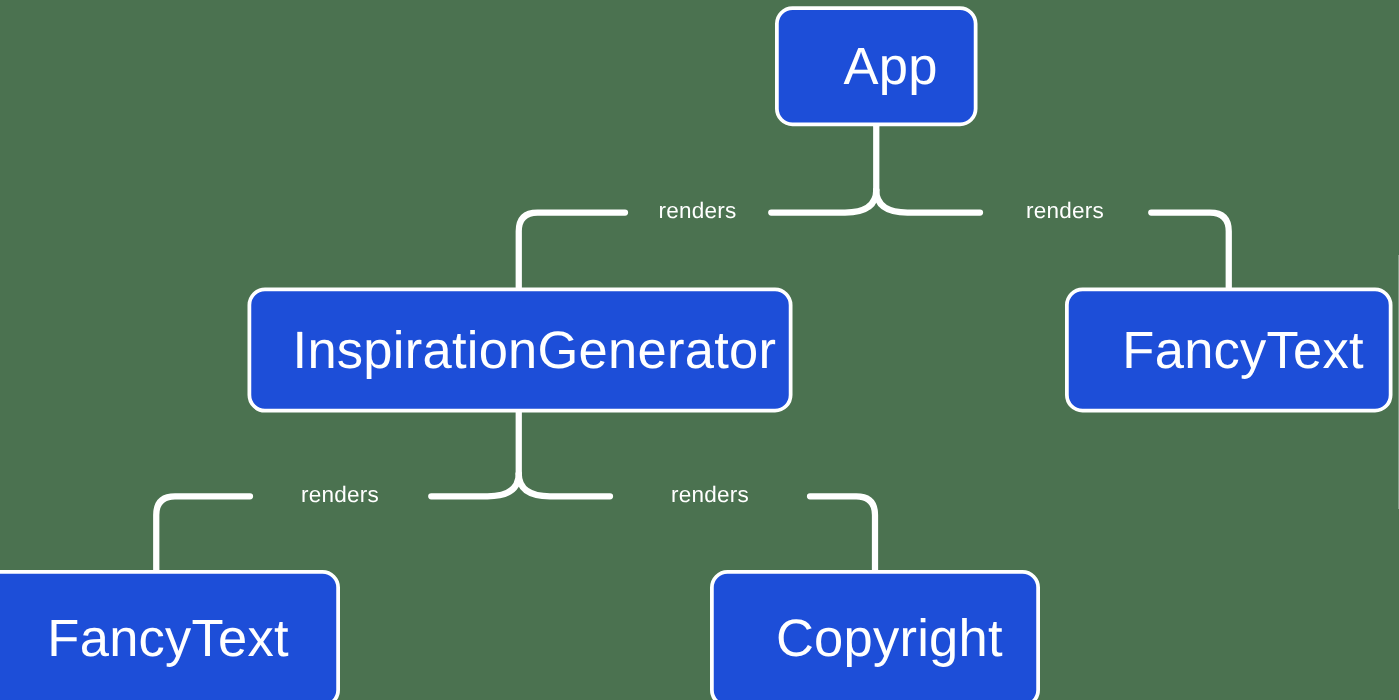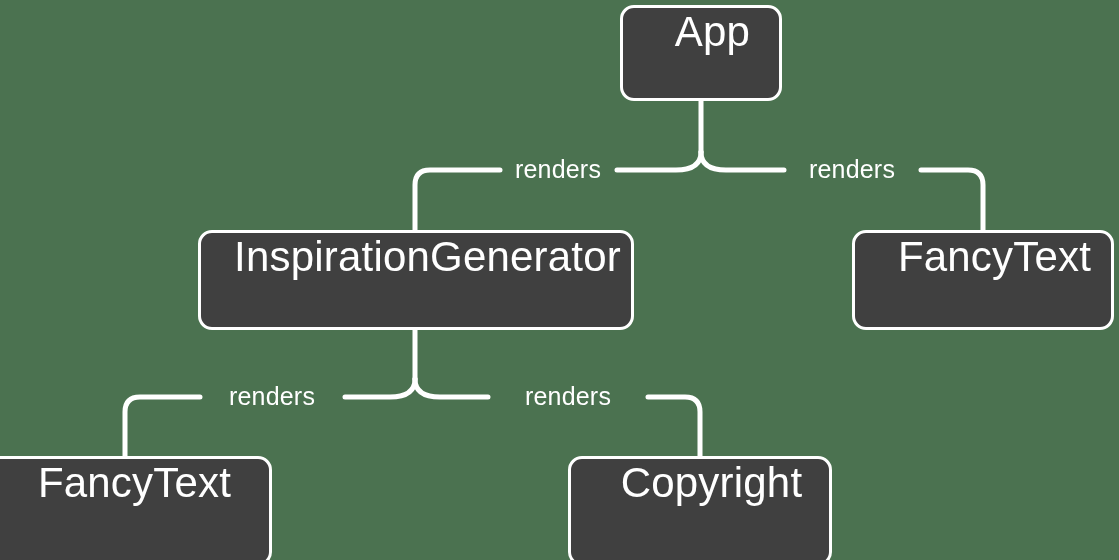--- a/index.html
+++ b/index.html
@@ -22,25 +22,25 @@
   #edges {
     position: absolute;
     left: 0;
     top: 0;
     width: 1119px;
     height: 560px;
   }
   .node {
     position: absolute;
     box-sizing: border-box;
-    background: #404040;
+    background: #1d4ed8;
     border: 3px solid #ffffff;
     border-radius: 14px;
     display: flex;
-    align-items: flex-start;
+    align-items: center;
     justify-content: center;
     color: #ffffff;
     font-family: "Liberation Sans", sans-serif;
     font-weight: 400;
     letter-spacing: 0.2px;
     white-space: nowrap;
     padding-left: 23px;
   }
   .node-label {
     color: #ffffff;
@@ -78,21 +78,21 @@
     top: 456px;
     width: 264px;
     height: 110px;
     font-size: 42px;
   }
   .edge-label {
     position: absolute;
     transform: translate(-50%, -50%);
     color: #ffffff;
     font-family: "Liberation Sans", sans-serif;
-    font-size: 25px;
+    font-size: 18px;
     font-weight: 400;
     white-space: nowrap;
     letter-spacing: 0.2px;
   }
   #edge-label-app-inspiration { left: 558px; top: 169px; }
   #edge-label-app-fancytext  { left: 852px; top: 169px; }
   #edge-label-ig-fancytext   { left: 272px; top: 396px; }
   #edge-label-ig-copyright   { left: 568px; top: 396px; }
 </style>
 </head>

